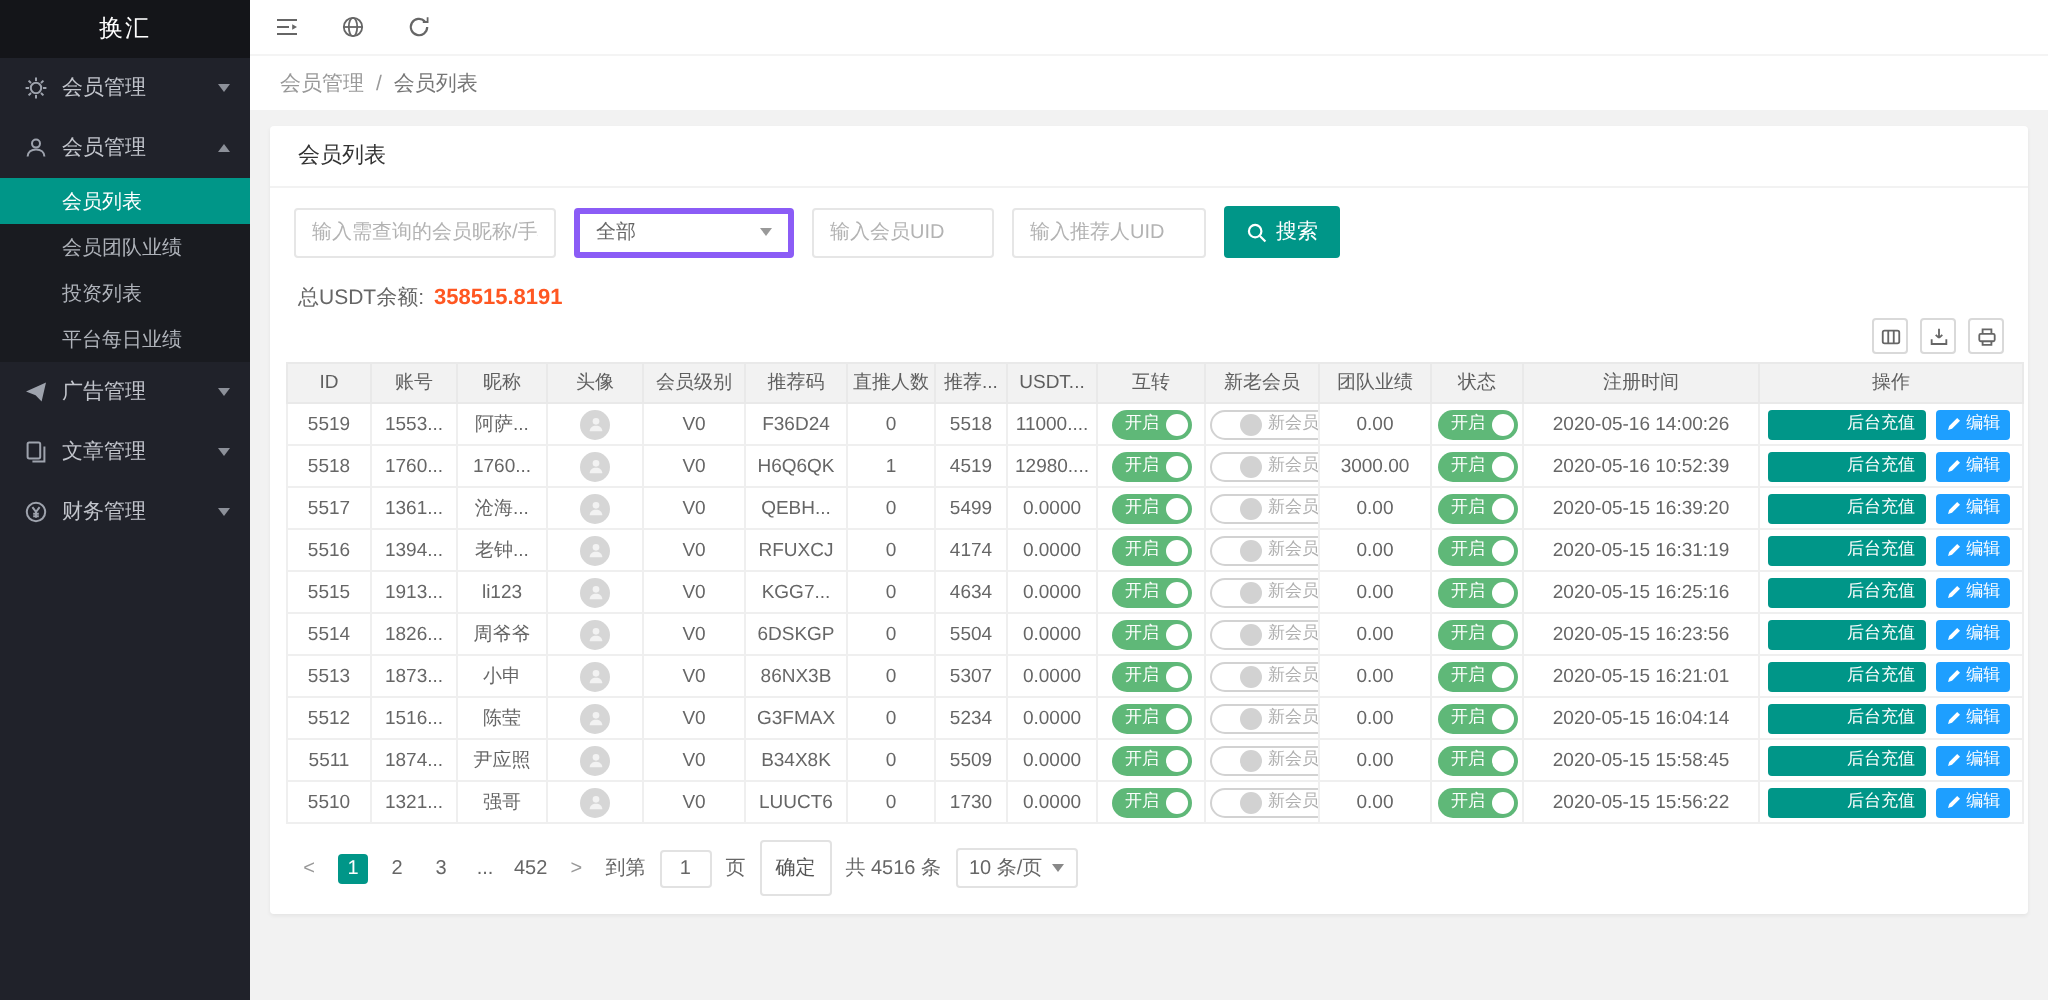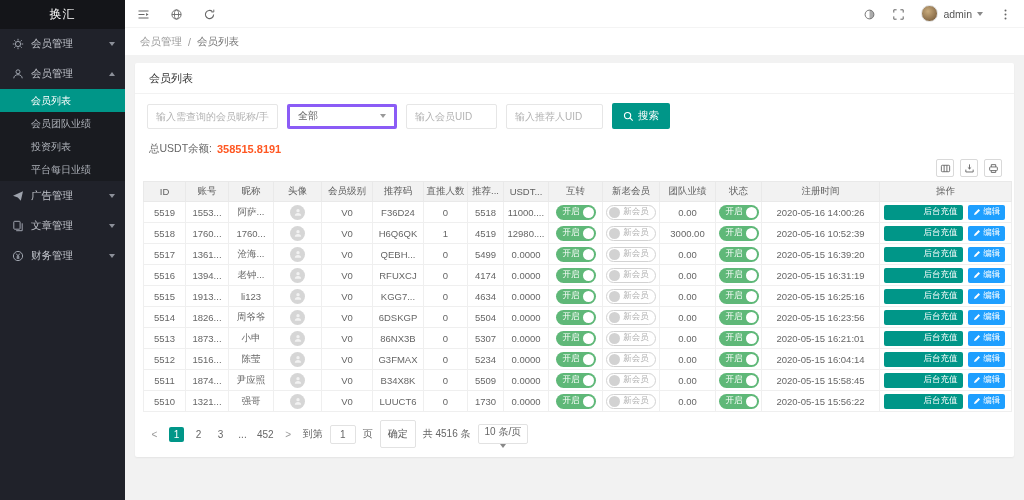--- a/index.html
+++ b/index.html
@@ -54,36 +54,36 @@
 
   table.grid { border-collapse:collapse; margin:0 8px; width:calc(100% - 16px); table-layout:fixed; }
   .grid th { background:#f2f2f2; font-weight:400; color:#5f5f5f; font-size:9.5px; height:20px; border:1px solid #e9e9e9; white-space:nowrap; overflow:hidden; text-overflow:ellipsis; padding:0 2px; }
   .grid td { color:#666; font-size:9.5px; height:21px; border:1px solid #efefef; text-align:center; white-space:nowrap; overflow:hidden; padding:0 2px; }
   .avatar-cell { width:15px; height:15px; border-radius:50%; background:#d6d6d6; display:inline-flex; align-items:center; justify-content:center; vertical-align:middle; }
   .avatar-cell svg { width:10px; height:10px; color:#f2f2f2; }
 
   .toggle { display:inline-flex; align-items:center; height:15px; border-radius:8px; font-size:8.5px; cursor:pointer; vertical-align:middle; }
   .toggle.on { background:#5fb878; color:#fff; padding:0 2px 0 7px; gap:3px; }
   .toggle.on .knob { width:11px; height:11px; border-radius:50%; background:#fff; }
-  .toggle.off { border:1px solid #d2d2d2; background:#fff; color:#b0b0b0; padding:0 6px 0 2px; gap:3px; }
+  .toggle.off { border:1px solid #d2d2d2; background:#fff; color:#b0b0b0; padding:0 6px 0 14px; gap:3px; }
   .toggle.off .knob { width:11px; height:11px; border-radius:50%; background:#d2d2d2; }
 
   .ops { white-space:nowrap; }
   .btn { height:15px; border:none; border-radius:2px; color:#fff; font-size:8.5px; padding:0 5px; margin:0 1.5px; cursor:pointer; display:inline-flex; align-items:center; gap:2px; vertical-align:middle; font-family:inherit; }
   .btn.green { background:#009688;padding-left:40px; }
   .btn.blue { background:#1e9fff; }
   .btn svg { width:8px; height:8px; }
 
   .pager { display:flex; align-items:center; padding:8px 12px 9px; font-size:10px; color:#666; gap:7px; }
   .pg { min-width:15px; height:15px; line-height:15px; text-align:center; cursor:pointer; color:#666; }
   .pg.arrow { color:#999; }
   .pg.active { background:#009688; color:#fff; border-radius:2px; padding:0 4px; }
   .goto-inp { width:26px; height:19px; border:1px solid #e2e2e2; border-radius:2px; text-align:center; font-size:10px; color:#666; outline:none; }
   .confirm-btn { height:28px; border:1px solid #e2e2e2; background:#fff; border-radius:2px; font-size:10px; color:#555; padding:0 7px; cursor:pointer; font-family:inherit; }
-  .psize { height:20px; border:1px solid #e2e2e2; border-radius:2px; display:flex; align-items:center; gap:5px; padding:0 6px; cursor:pointer;flex-direction:column; }
+  .psize { height:20px; border:1px solid #e2e2e2; border-radius:2px; display:flex; align-items:center; gap:5px; padding:0 6px; cursor:pointer; }
 </style>
 </head>
 <body>
 
 <div class="app">
 
   <div class="sidebar">
     <div class="logo">换汇</div>
 
     <div class="nav-item">
@@ -162,45 +162,20 @@
             <ellipse cx="6.5" cy="6.5" rx="2.1" ry="4.6"></ellipse>
             <path d="M1.9 6.5h9.2"></path>
           </svg>
       </span>
       <span class="tb-ic">
         <svg viewBox="0 0 13 13" fill="none" stroke="currentColor" stroke-width="1.1">
             <path d="M10.6 6.5a4.1 4.1 0 1 1-1.2-2.9"></path>
             <path d="M10.8 1.6v2.4H8.4" stroke-width="0.9"></path>
           </svg>
       </span>
-      <div class="tb-right">
-        <span class="tb-ic">
-          <svg viewBox="0 0 13 13" fill="none" stroke="currentColor" stroke-width="0.9">
-              <circle cx="6.5" cy="6.5" r="4.4"></circle>
-              <path d="M6.5 2.1a4.4 4.4 0 0 1 0 8.8z" fill="currentColor" stroke="none" opacity="0.55"></path>
-            </svg>
-        </span>
-        <span class="tb-ic">
-          <svg viewBox="0 0 13 13" fill="none" stroke="currentColor" stroke-width="1">
-              <path d="M1.8 4.6V1.8h2.8M8.4 1.8h2.8v2.8M11.2 8.4v2.8H8.4M4.6 11.2H1.8V8.4"></path>
-            </svg>
-        </span>
-        <span class="user-chip">
-          <span class="avatar-img"></span>
-          <span class="username">admin</span>
-          <span class="caret-dn"></span>
-        </span>
-        <span class="tb-ic">
-          <svg viewBox="0 0 13 13" fill="currentColor">
-              <circle cx="6.5" cy="2.6" r="1"></circle>
-              <circle cx="6.5" cy="6.5" r="1"></circle>
-              <circle cx="6.5" cy="10.4" r="1"></circle>
-            </svg>
-        </span>
-      </div>
     </div>
 
     <div class="breadcrumb">
       <span>会员管理</span>
       <span>/</span>
       <span class="cur">会员列表</span>
     </div>
 
     <div class="content">
       <div class="card">

